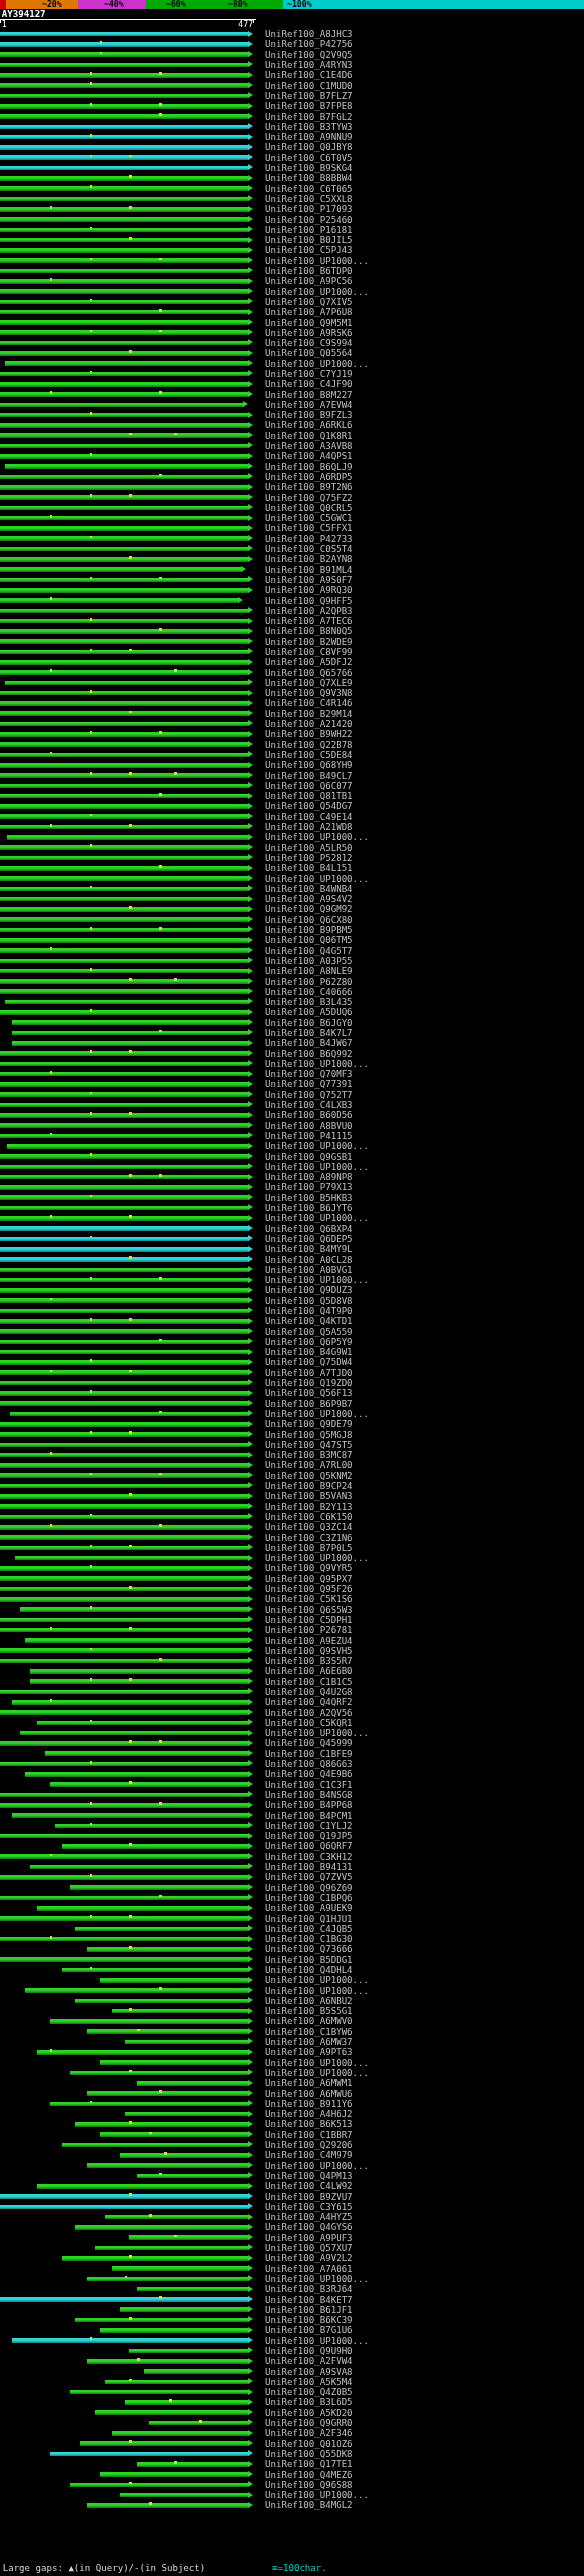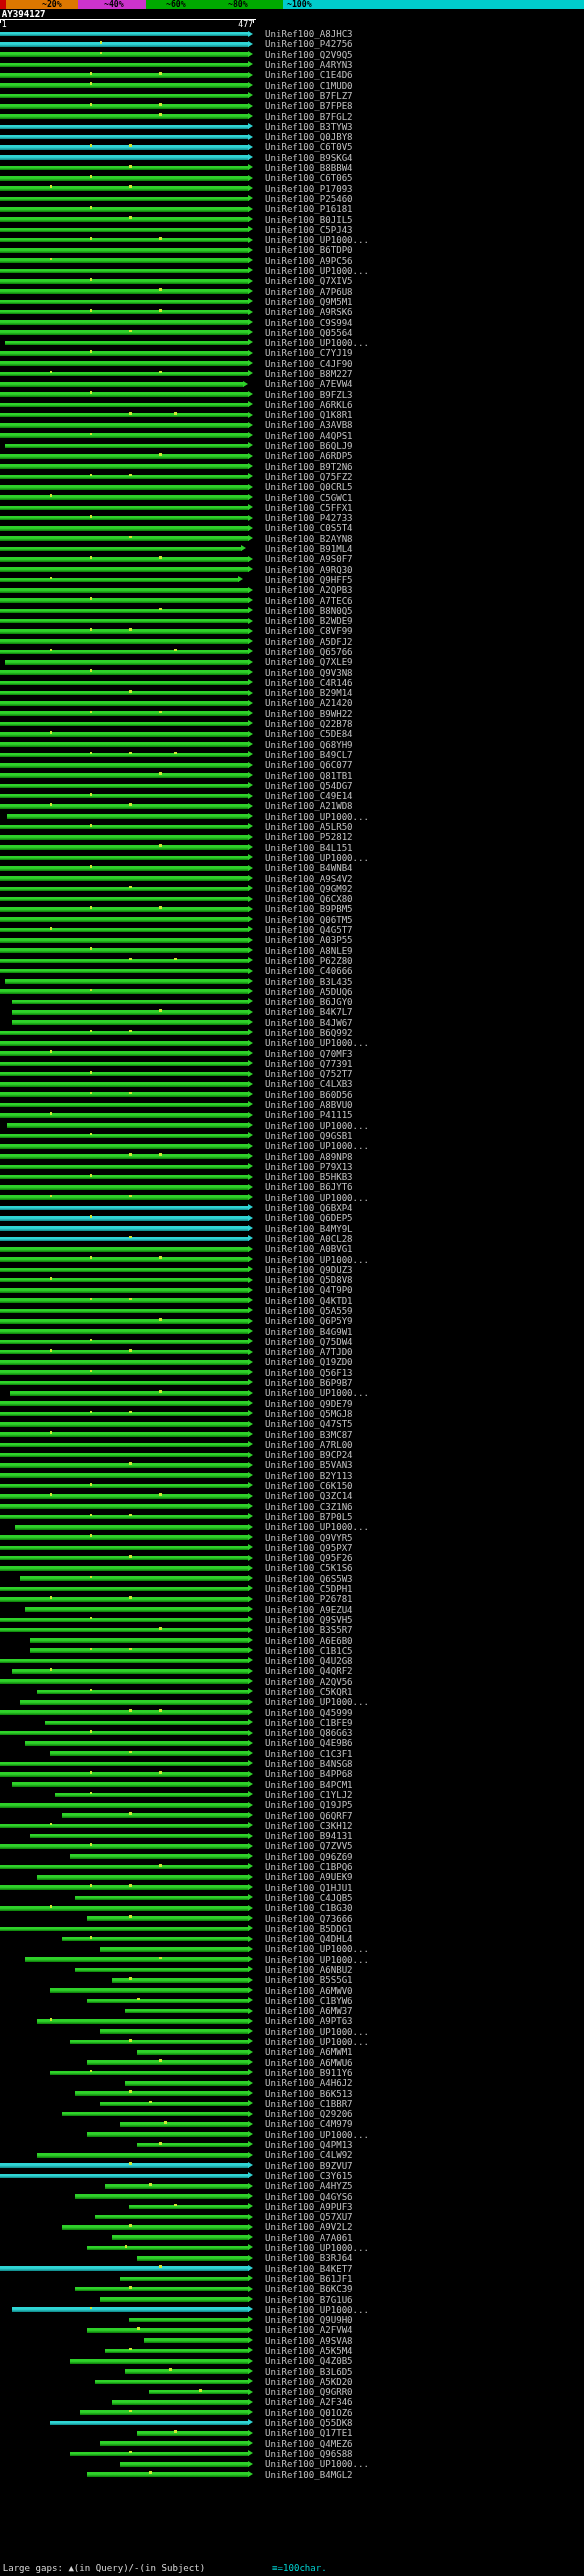--- a/index.html
+++ b/index.html
@@ -136,54 +136,69 @@
         <div class="track">
           <div class="bar" style="left: 0%; width: 100%; background: linear-gradient(rgb(48, 213, 213) 0%, rgb(48, 213, 213) 45%, rgb(14, 133, 133) 100%);"></div>
           <span class="arrow" style="left: 100%; border-left-color: rgb(48, 213, 213);"></span>
         </div>
         <span class="hitlabel">UniRef100_B3TYW3</span>
       </div>
       <div class="hitrow">
         <div class="track">
           <div class="bar" style="left: 0%; width: 100%; background: linear-gradient(rgb(48, 213, 213) 0%, rgb(48, 213, 213) 45%, rgb(14, 133, 133) 100%);"></div>
           <span class="arrow" style="left: 100%; border-left-color: rgb(48, 213, 213);"></span>
-        </div>
-        <span class="hitlabel">UniRef100_Q0JBY8</span>
+          <span class="dot" style="left: 36%;"></span>
+        </div>
+        <span class="hitlabel">UniRef100_A9NNU9</span>
       </div>
       <div class="hitrow">
         <div class="track">
           <div class="bar" style="left: 0%; width: 100%; background: linear-gradient(rgb(48, 213, 213) 0%, rgb(48, 213, 213) 45%, rgb(14, 133, 133) 100%);"></div>
           <span class="arrow" style="left: 100%; border-left-color: rgb(48, 213, 213);"></span>
-          <span class="dot" style="left: 36%;"></span>
-          <span class="dot" style="left: 52%;"></span>
-        </div>
-        <span class="hitlabel">UniRef100_C6T0V5</span>
+        </div>
+        <span class="hitlabel">UniRef100_Q0JBY8</span>
       </div>
       <div class="hitrow">
         <div class="track">
           <div class="bar" style="left: 0%; width: 100%; background: linear-gradient(rgb(48, 213, 213) 0%, rgb(48, 213, 213) 45%, rgb(14, 133, 133) 100%);"></div>
           <span class="arrow" style="left: 100%; border-left-color: rgb(48, 213, 213);"></span>
+          <span class="dot" style="left: 36%;"></span>
+          <span class="dot" style="left: 52%;"></span>
+        </div>
+        <span class="hitlabel">UniRef100_C6T0V5</span>
+      </div>
+      <div class="hitrow">
+        <div class="track">
+          <div class="bar" style="left: 0%; width: 100%; background: linear-gradient(rgb(48, 213, 213) 0%, rgb(48, 213, 213) 45%, rgb(14, 133, 133) 100%);"></div>
+          <span class="arrow" style="left: 100%; border-left-color: rgb(48, 213, 213);"></span>
         </div>
         <span class="hitlabel">UniRef100_B9SKG4</span>
       </div>
       <div class="hitrow">
         <div class="track">
           <div class="bar" style="left: 0%; width: 100%; background: linear-gradient(rgb(47, 209, 42) 0%, rgb(47, 209, 42) 45%, rgb(11, 122, 8) 100%);"></div>
           <span class="arrow" style="left: 100%; border-left-color: rgb(47, 209, 42);"></span>
           <span class="dot" style="left: 52%;"></span>
         </div>
         <span class="hitlabel">UniRef100_B8BBW4</span>
       </div>
       <div class="hitrow">
         <div class="track">
           <div class="bar" style="left: 0%; width: 100%; background: linear-gradient(rgb(47, 209, 42) 0%, rgb(47, 209, 42) 45%, rgb(11, 122, 8) 100%);"></div>
           <span class="arrow" style="left: 100%; border-left-color: rgb(47, 209, 42);"></span>
           <span class="dot" style="left: 36%;"></span>
         </div>
         <span class="hitlabel">UniRef100_C6T065</span>
+      </div>
+      <div class="hitrow">
+        <div class="track">
+          <div class="bar" style="left: 0%; width: 100%; background: linear-gradient(rgb(47, 209, 42) 0%, rgb(47, 209, 42) 45%, rgb(11, 122, 8) 100%);"></div>
+          <span class="arrow" style="left: 100%; border-left-color: rgb(47, 209, 42);"></span>
+        </div>
+        <span class="hitlabel">UniRef100_C5XXL8</span>
       </div>
       <div class="hitrow">
         <div class="track">
           <div class="bar" style="left: 0%; width: 100%; background: linear-gradient(rgb(47, 209, 42) 0%, rgb(47, 209, 42) 45%, rgb(11, 122, 8) 100%);"></div>
           <span class="arrow" style="left: 100%; border-left-color: rgb(47, 209, 42);"></span>
           <span class="dot" style="left: 20%;"></span>
           <span class="dot" style="left: 52%;"></span>
         </div>
         <span class="hitlabel">UniRef100_P17093</span>
       </div>
@@ -1118,20 +1133,29 @@
           <span class="dot" style="left: 20%;"></span>
         </div>
         <span class="hitlabel">UniRef100_B3MC87</span>
       </div>
       <div class="hitrow">
         <div class="track">
           <div class="bar" style="left: 0%; width: 100%; background: linear-gradient(rgb(47, 209, 42) 0%, rgb(47, 209, 42) 45%, rgb(11, 122, 8) 100%);"></div>
           <span class="arrow" style="left: 100%; border-left-color: rgb(47, 209, 42);"></span>
         </div>
         <span class="hitlabel">UniRef100_A7RL00</span>
+      </div>
+      <div class="hitrow">
+        <div class="track">
+          <div class="bar" style="left: 0%; width: 100%; background: linear-gradient(rgb(47, 209, 42) 0%, rgb(47, 209, 42) 45%, rgb(11, 122, 8) 100%);"></div>
+          <span class="arrow" style="left: 100%; border-left-color: rgb(47, 209, 42);"></span>
+          <span class="dot" style="left: 36%;"></span>
+          <span class="dot" style="left: 64%;"></span>
+        </div>
+        <span class="hitlabel">UniRef100_Q5KNM2</span>
       </div>
       <div class="hitrow">
         <div class="track">
           <div class="bar" style="left: 0%; width: 100%; background: linear-gradient(rgb(47, 209, 42) 0%, rgb(47, 209, 42) 45%, rgb(11, 122, 8) 100%);"></div>
           <span class="arrow" style="left: 100%; border-left-color: rgb(47, 209, 42);"></span>
         </div>
         <span class="hitlabel">UniRef100_B9CP24</span>
       </div>
       <div class="hitrow">
         <div class="track">

